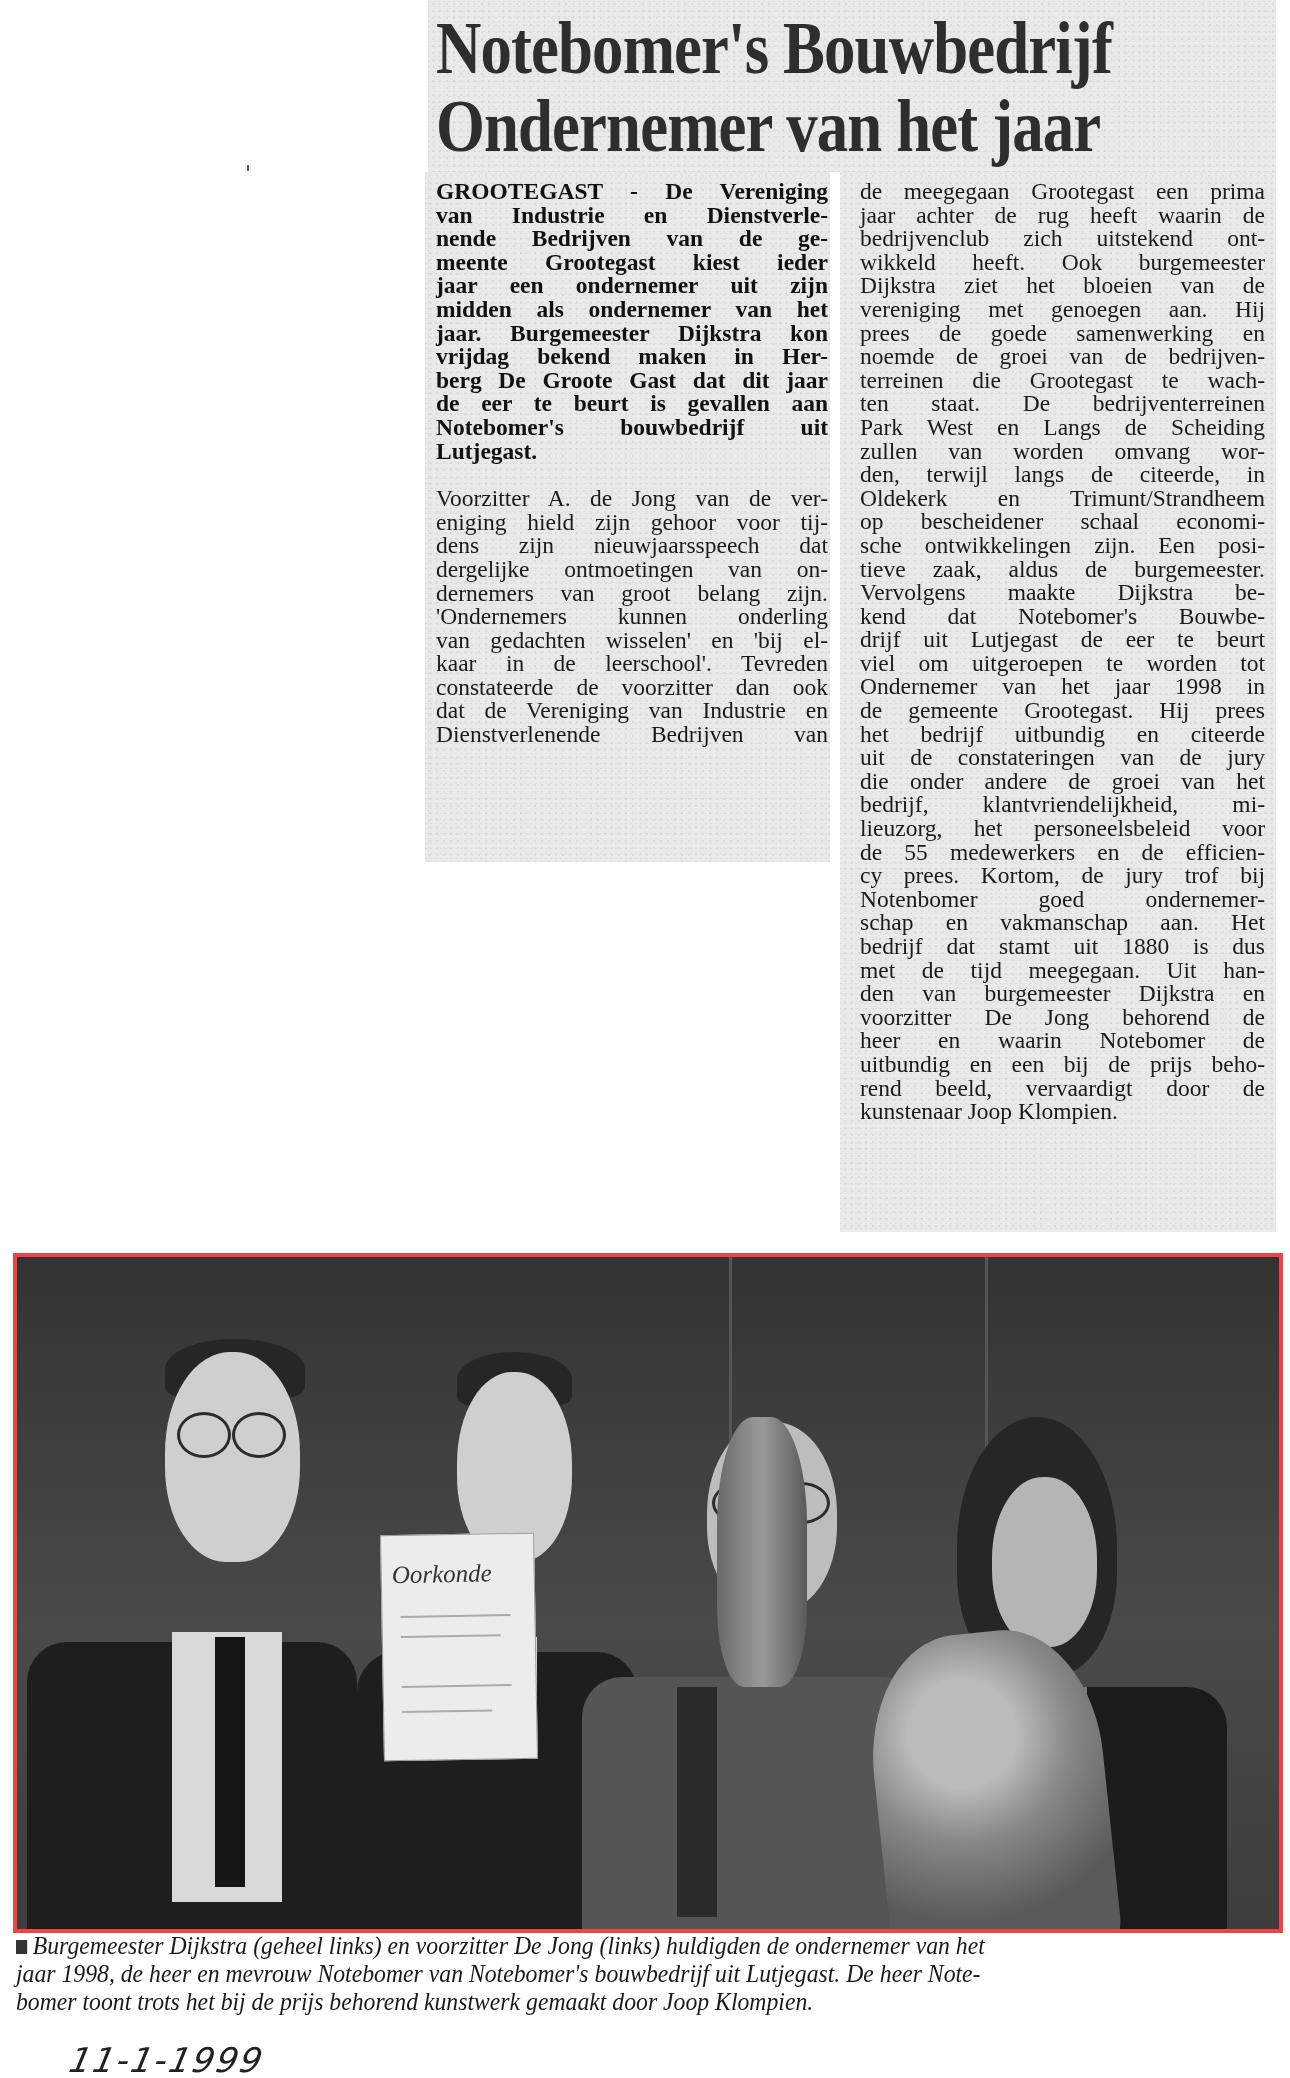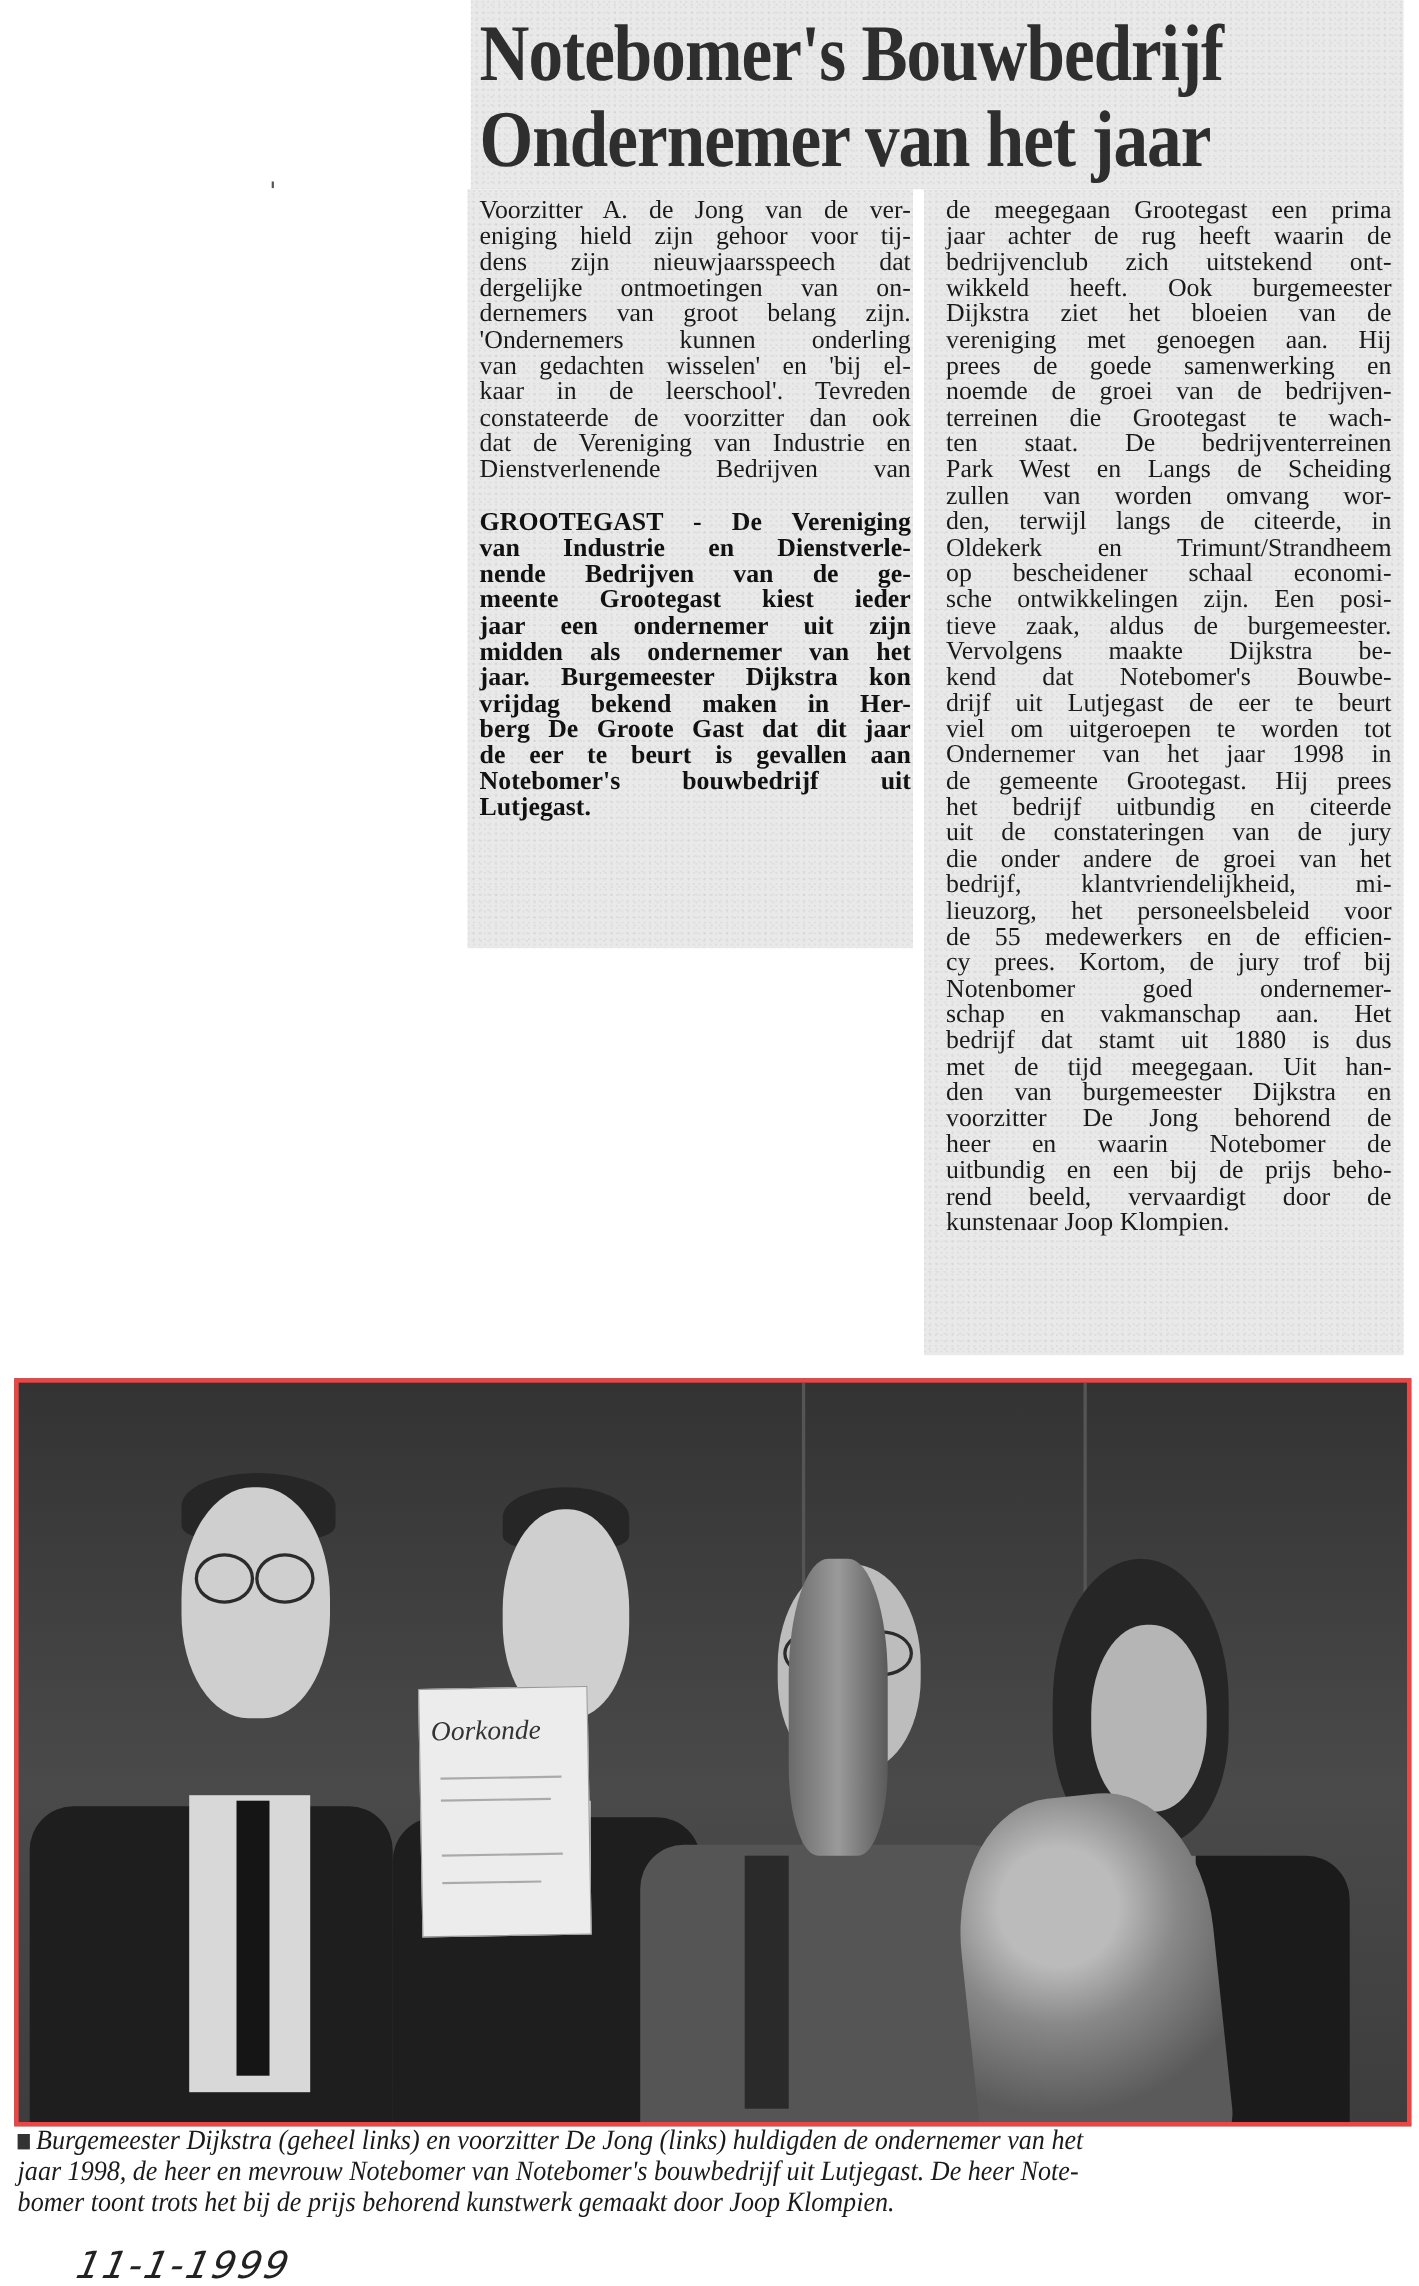--- a/index.html
+++ b/index.html
@@ -107,46 +107,46 @@
 <div class="clip-bg" id="headline-bg"></div>
 <div class="clip-bg" id="col1-bg"></div>
 <div class="clip-bg" id="col2-bg"></div>
 
 <div class="headline">
   <div>Notebomer's Bouwbedrijf</div>
   <div>Ondernemer van het jaar</div>
 </div>
 
 <div class="col" id="col1">
-  <div class="para" id="col1-body">
-      <span class="line">Voorzitter A. de Jong van de ver-</span>
-      <span class="line">eniging hield zijn gehoor voor tij-</span>
-      <span class="line">dens zijn nieuwjaarsspeech dat</span>
-      <span class="line">dergelijke ontmoetingen van on-</span>
-      <span class="line">dernemers van groot belang zijn.</span>
-      <span class="line">'Ondernemers kunnen onderling</span>
-      <span class="line">van gedachten wisselen' en 'bij el-</span>
-      <span class="line">kaar in de leerschool'. Tevreden</span>
-      <span class="line">constateerde de voorzitter dan ook</span>
-      <span class="line">dat de Vereniging van Industrie en</span>
-      <span class="line">Dienstverlenende Bedrijven van</span>
-    </div>
   <div class="para lead" id="col1-lead">
       <span class="line">GROOTEGAST - De Vereniging</span>
       <span class="line">van Industrie en Dienstverle-</span>
       <span class="line">nende Bedrijven van de ge-</span>
       <span class="line">meente Grootegast kiest ieder</span>
       <span class="line">jaar een ondernemer uit zijn</span>
       <span class="line">midden als ondernemer van het</span>
       <span class="line">jaar. Burgemeester Dijkstra kon</span>
       <span class="line">vrijdag bekend maken in Her-</span>
       <span class="line">berg De Groote Gast dat dit jaar</span>
       <span class="line">de eer te beurt is gevallen aan</span>
       <span class="line">Notebomer's bouwbedrijf uit</span>
       <span class="line last">Lutjegast.</span>
+    </div>
+  <div class="para" id="col1-body">
+      <span class="line">Voorzitter A. de Jong van de ver-</span>
+      <span class="line">eniging hield zijn gehoor voor tij-</span>
+      <span class="line">dens zijn nieuwjaarsspeech dat</span>
+      <span class="line">dergelijke ontmoetingen van on-</span>
+      <span class="line">dernemers van groot belang zijn.</span>
+      <span class="line">'Ondernemers kunnen onderling</span>
+      <span class="line">van gedachten wisselen' en 'bij el-</span>
+      <span class="line">kaar in de leerschool'. Tevreden</span>
+      <span class="line">constateerde de voorzitter dan ook</span>
+      <span class="line">dat de Vereniging van Industrie en</span>
+      <span class="line">Dienstverlenende Bedrijven van</span>
     </div>
 </div>
 
 <div class="col" id="col2">
   <div class="para" id="col2-body">
       <span class="line">de meegegaan Grootegast een prima</span>
       <span class="line">jaar achter de rug heeft waarin de</span>
       <span class="line">bedrijvenclub zich uitstekend ont-</span>
       <span class="line">wikkeld heeft. Ook burgemeester</span>
       <span class="line">Dijkstra ziet het bloeien van de</span>

